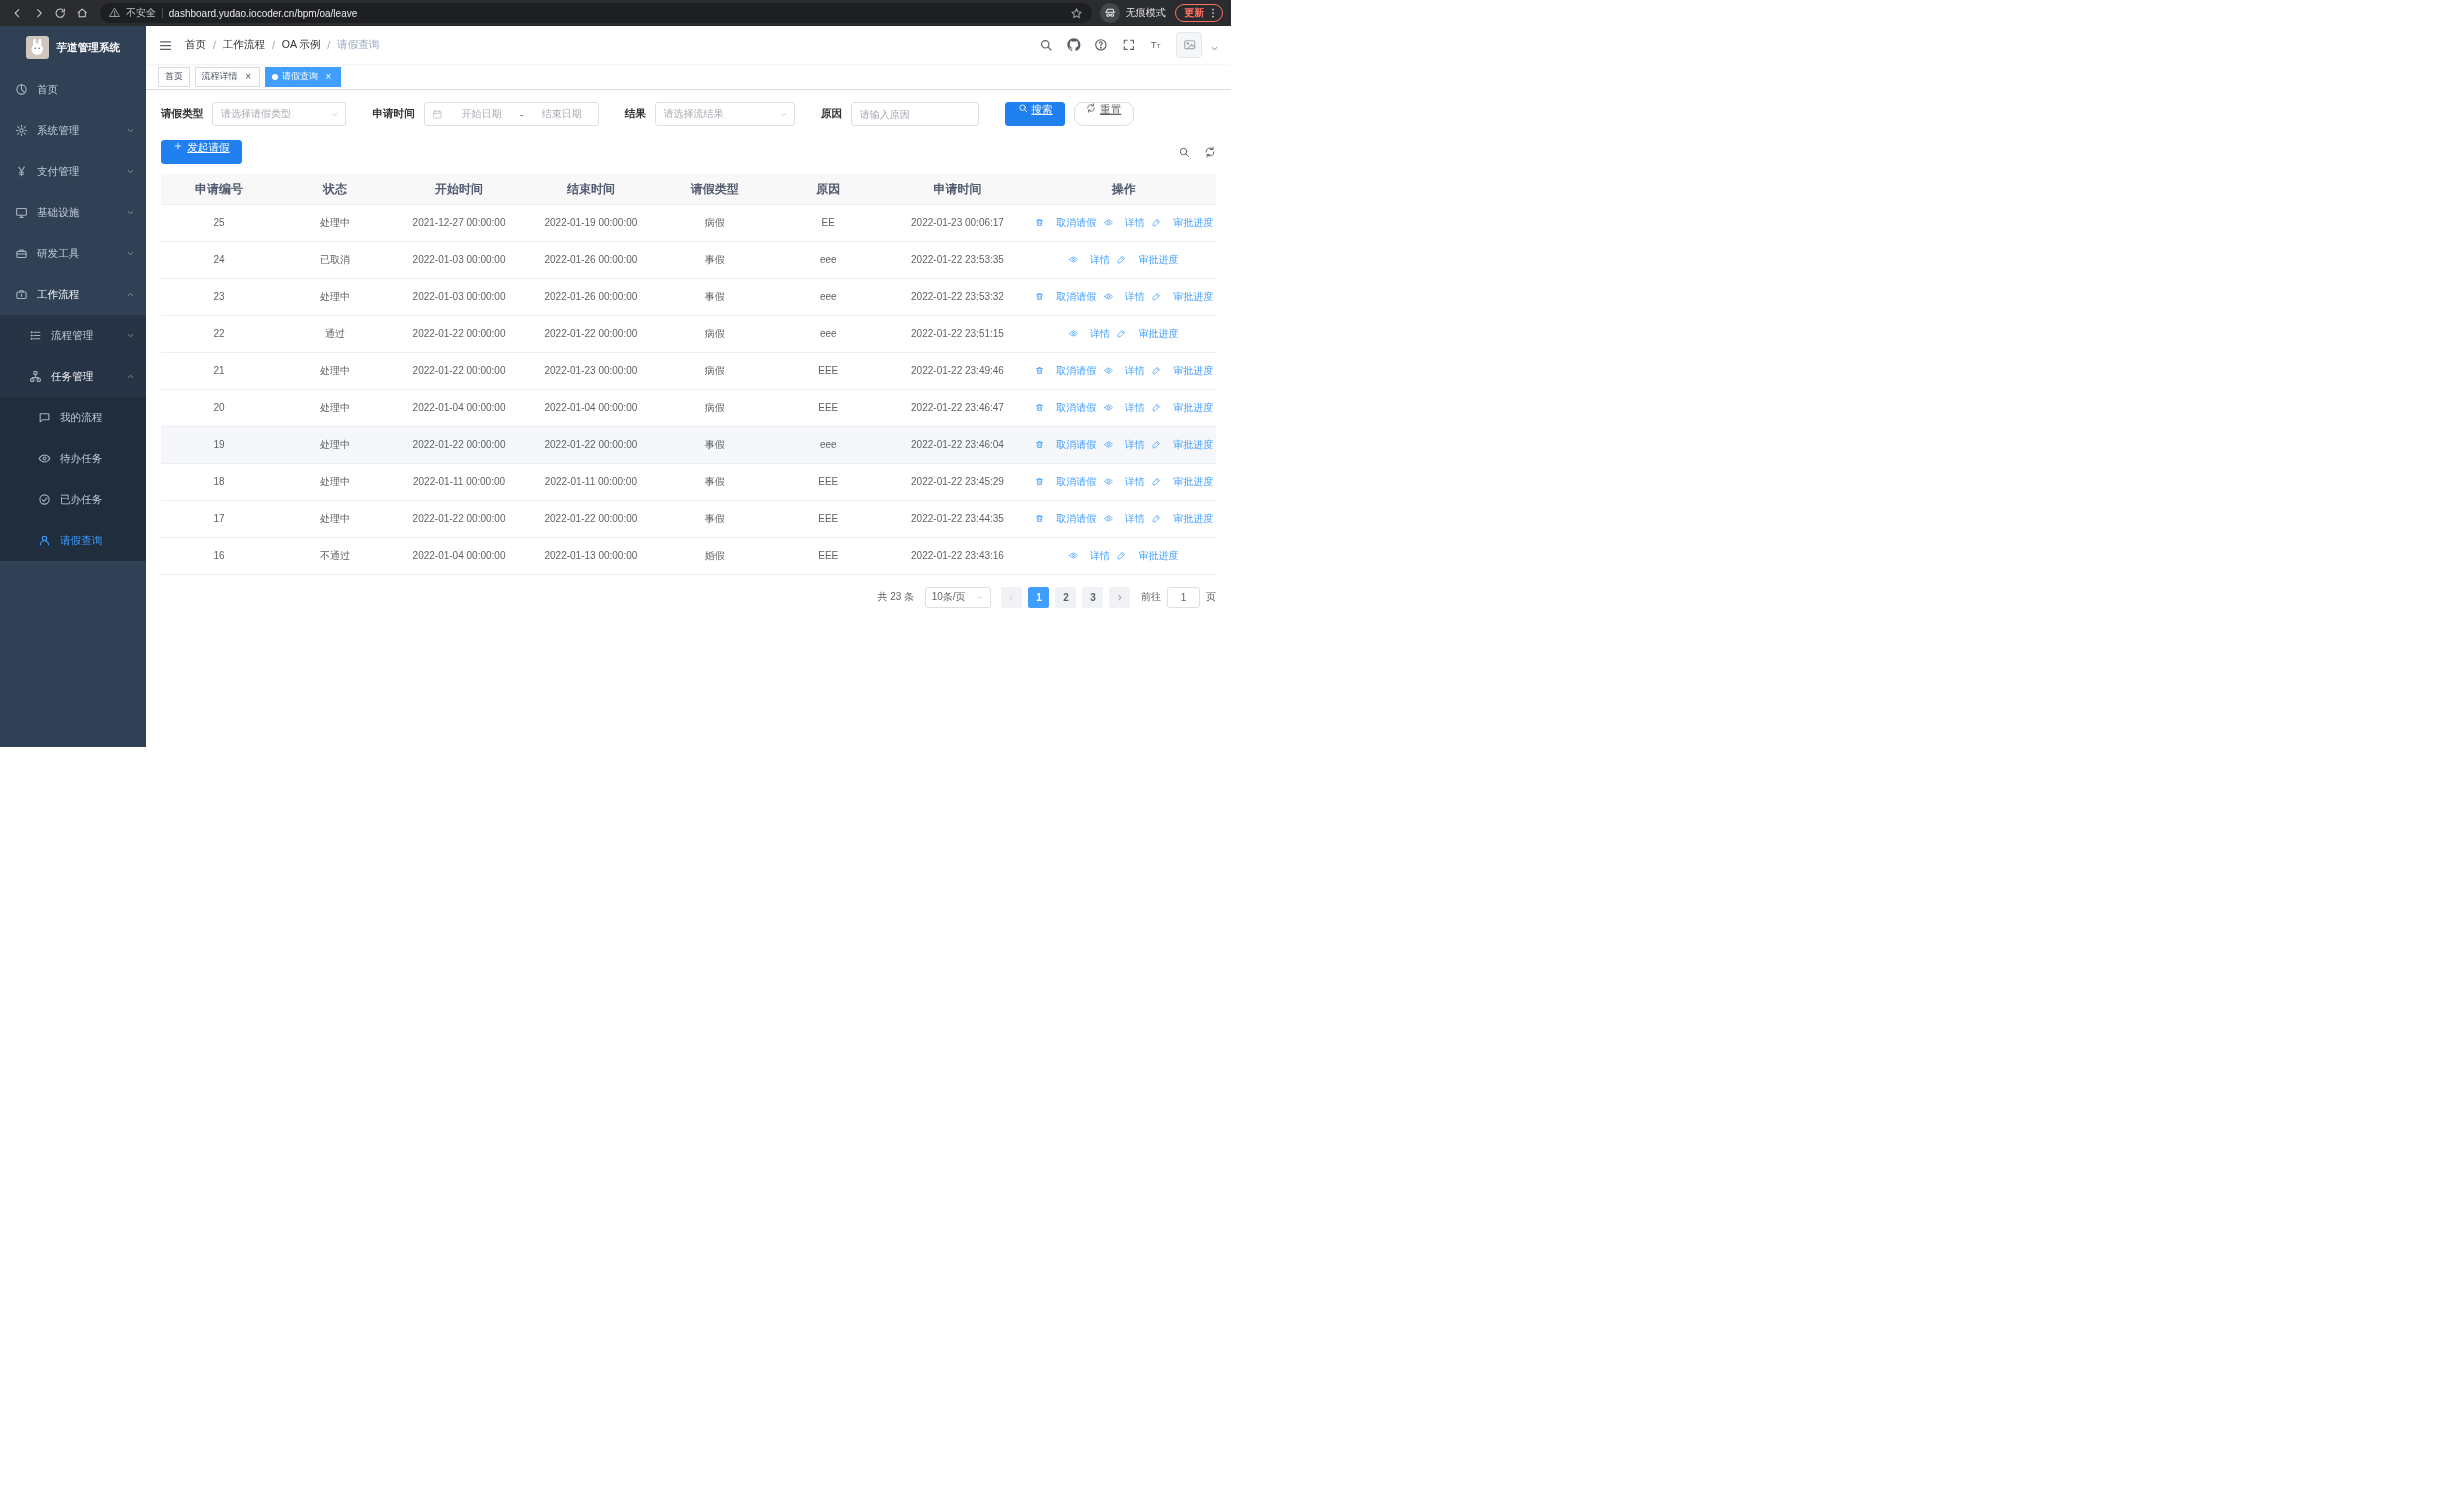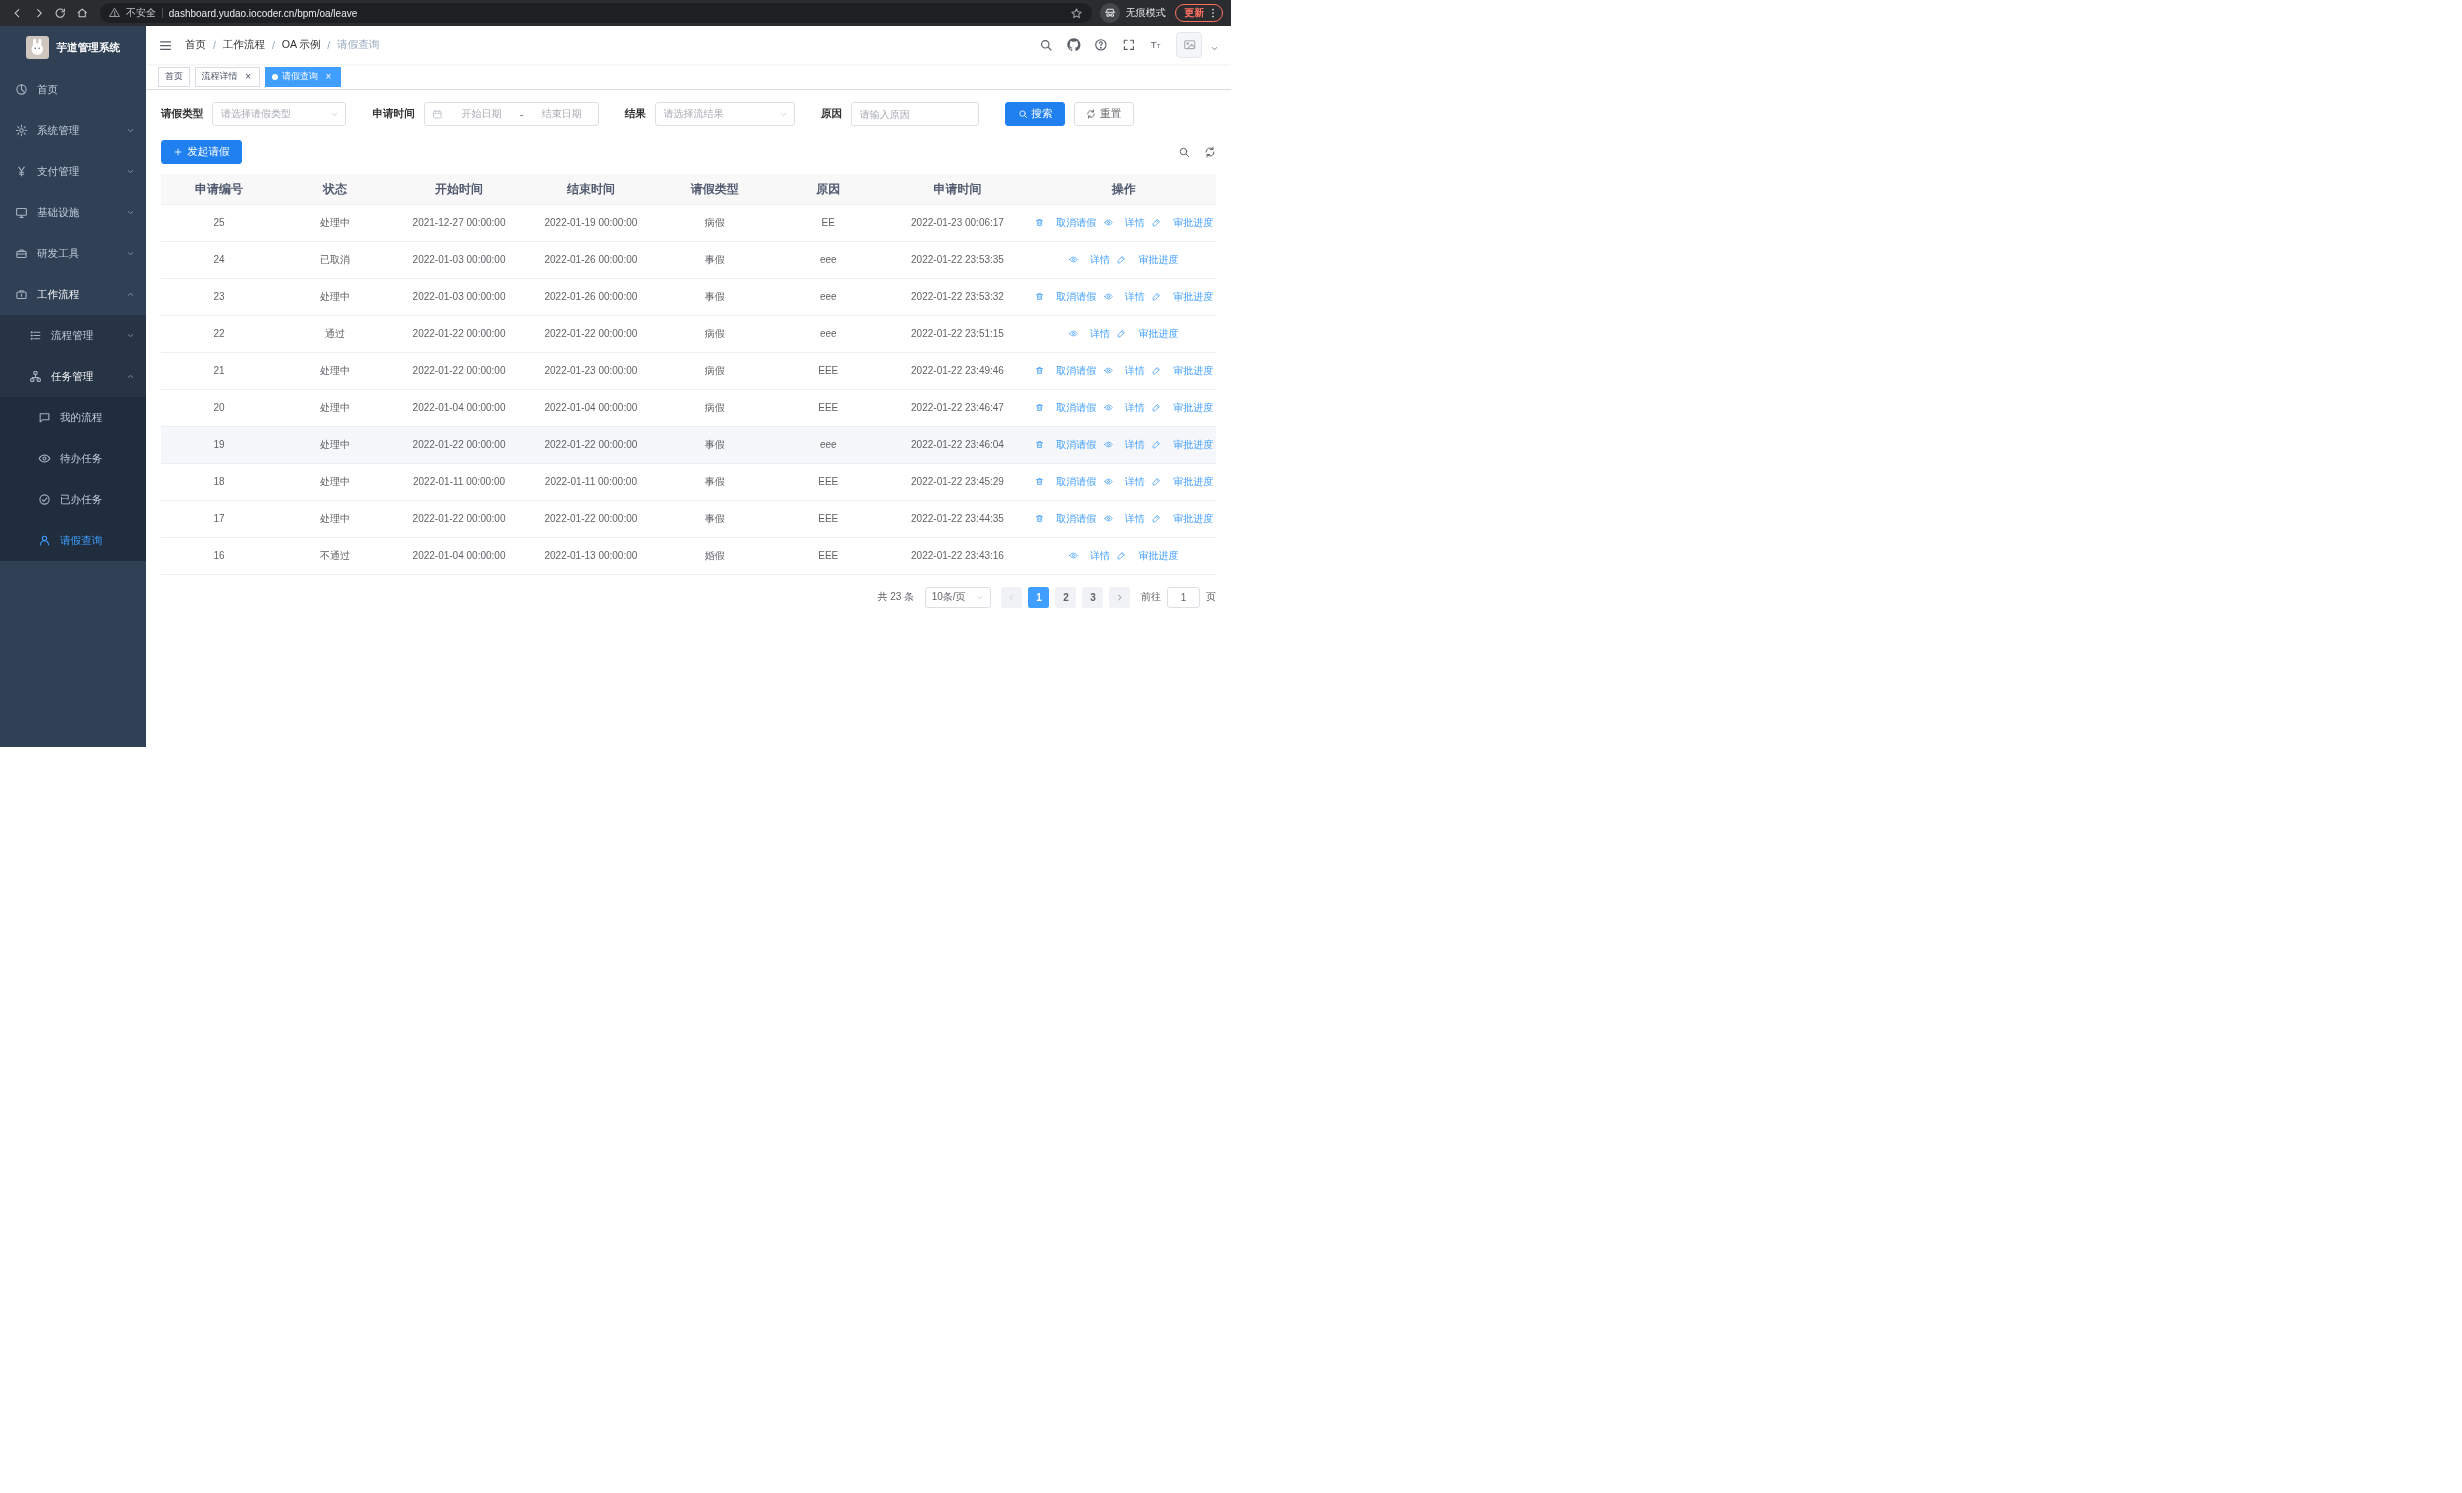--- a/index.html
+++ b/index.html
@@ -71,23 +71,23 @@
   .select{padding:0 6px 0 7.6px;cursor:pointer;}
   .sel-type{width:134px;} .sel-result{width:140px;}
   .placeholder{color:#a8abb2;flex:1;white-space:nowrap;overflow:hidden;}
   .sel-caret{width:9px;height:9px;color:#c0c4cc;margin-left:4.6px;flex-shrink:0;}
   .date-range{width:175px;padding:0 7.6px;gap:10px;cursor:pointer;}
   .cal-ic{width:10.6px;height:10.6px;color:#c0c4cc;flex-shrink:0;}
   .dr-text{flex:1;text-align:center;color:#a8abb2;white-space:nowrap;}
   .dr-sep{color:#606266;}
   .input-reason{width:128px;padding:0 7.6px;border:0.8px solid #dcdfe6;border-radius:3px;height:24px;font-size:10px;color:#606266;}
   .input-reason::placeholder{color:#a8abb2;}
-  .btn{height:24px;border-radius:3px;display:inline-flex;align-items:center;gap:3.8px;padding:0 11.4px;font-size:10.6px;cursor:pointer;border:0.8px solid transparent;white-space:nowrap;}
+  .btn{height:24px;border-radius:3px;display:inline-flex;gap:3.8px;padding:0 11.4px;font-size:10.6px;cursor:pointer;border:0.8px solid transparent;white-space:nowrap;text-decoration:underline;}
   .btn-primary{background:var(--primary-button);color:#fff;border-color:var(--primary-button);}
-  .btn-default{background:#fff;color:#606266;border-color:#dcdfe6;}
+  .btn-default{background:#fff;color:#606266;border-color:#dcdfe6;border-radius:9px;}
   .btn-ic{width:10px;height:10px;flex-shrink:0;}
   .filter-buttons{display:flex;gap:9px;margin-right:0;}
 
   .toolbar-row{margin-top:13.7px;display:flex;align-items:center;}
   .tb-icons{margin-left:auto;display:flex;gap:13.7px;align-items:center;color:#606266;}
   .tb-ic{width:12px;height:12px;cursor:pointer;}
 
   .leave-table{margin-top:10.6px;width:100%;border-collapse:collapse;table-layout:fixed;font-size:10px;color:#606266;}
   .leave-table th{height:30px;background:var(--table-header-bg);color:#515a6e;font-weight:700;font-size:12px;border-bottom:0.8px solid var(--border);text-align:center;}
   .leave-table td{height:37px;border-bottom:0.8px solid var(--border);text-align:center;white-space:nowrap;overflow:hidden;}

